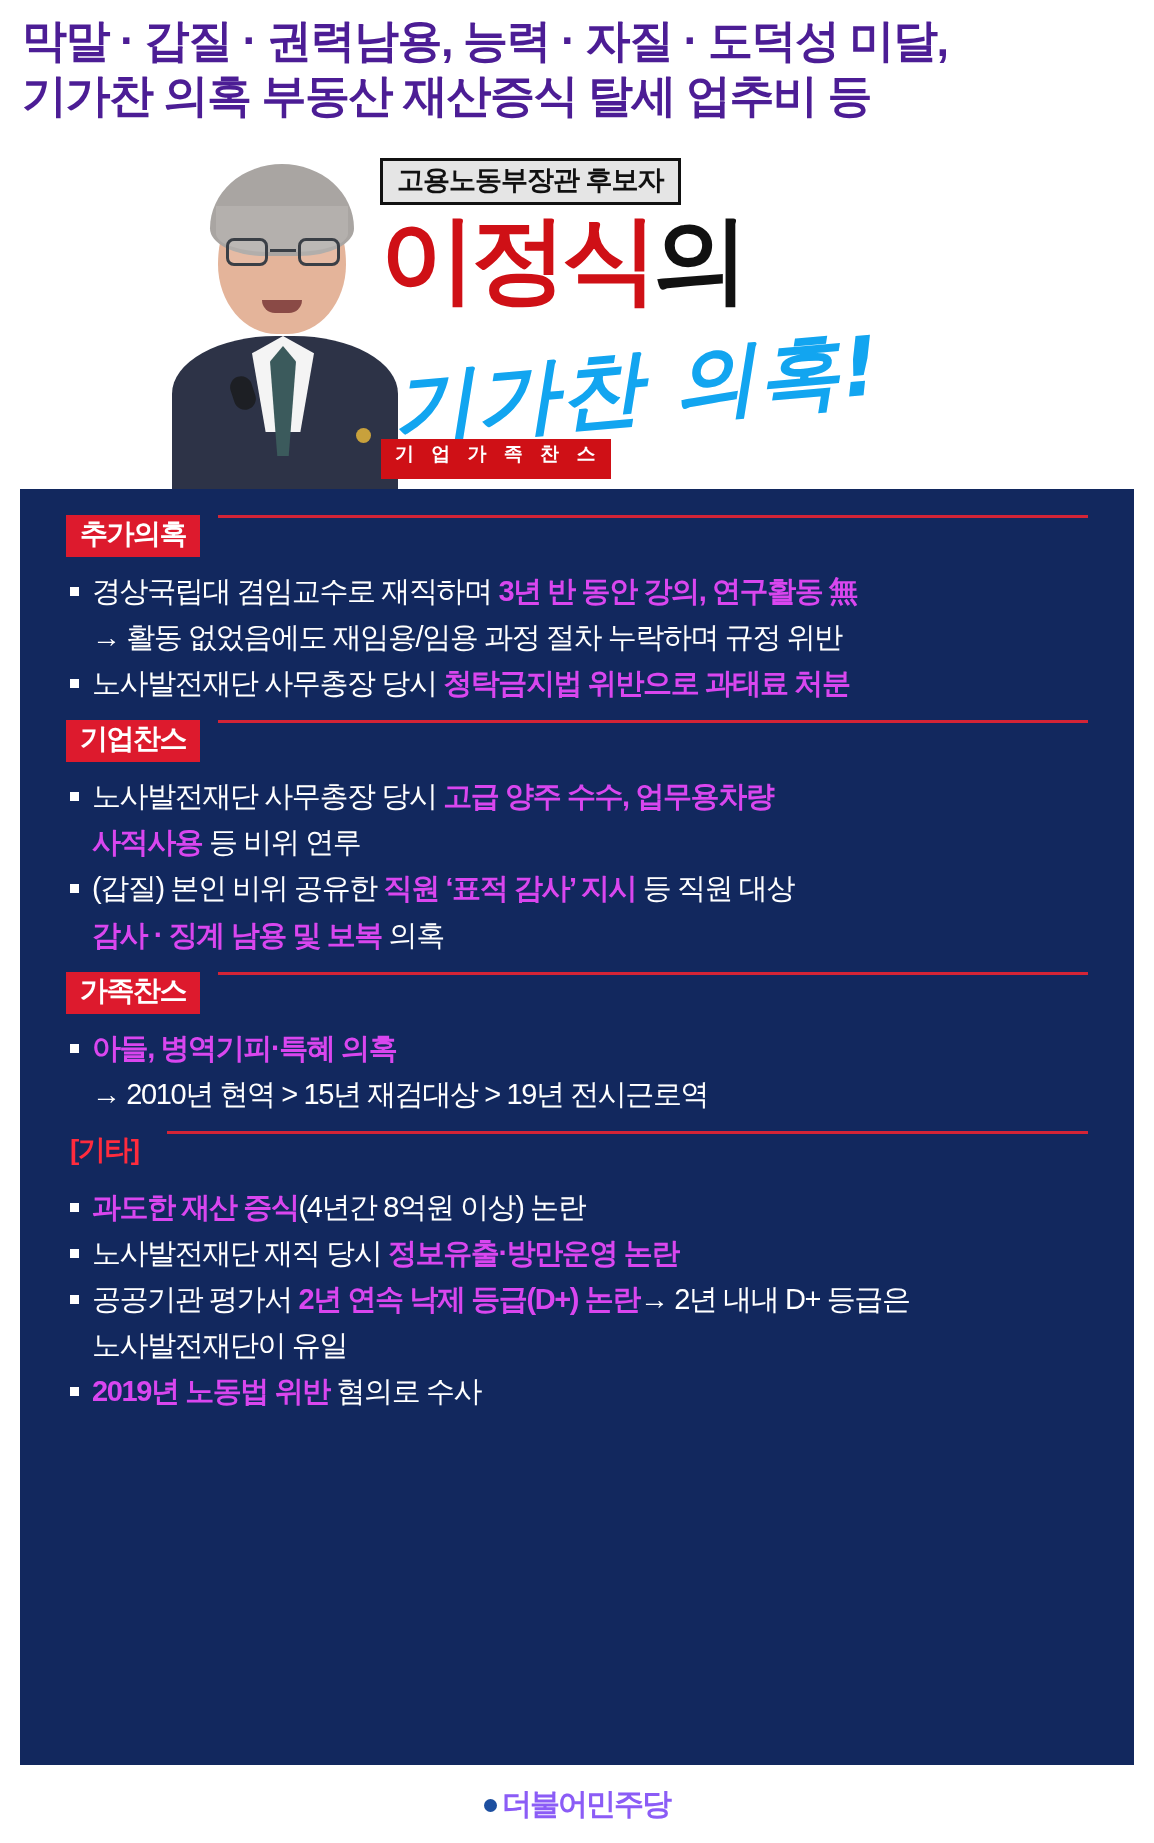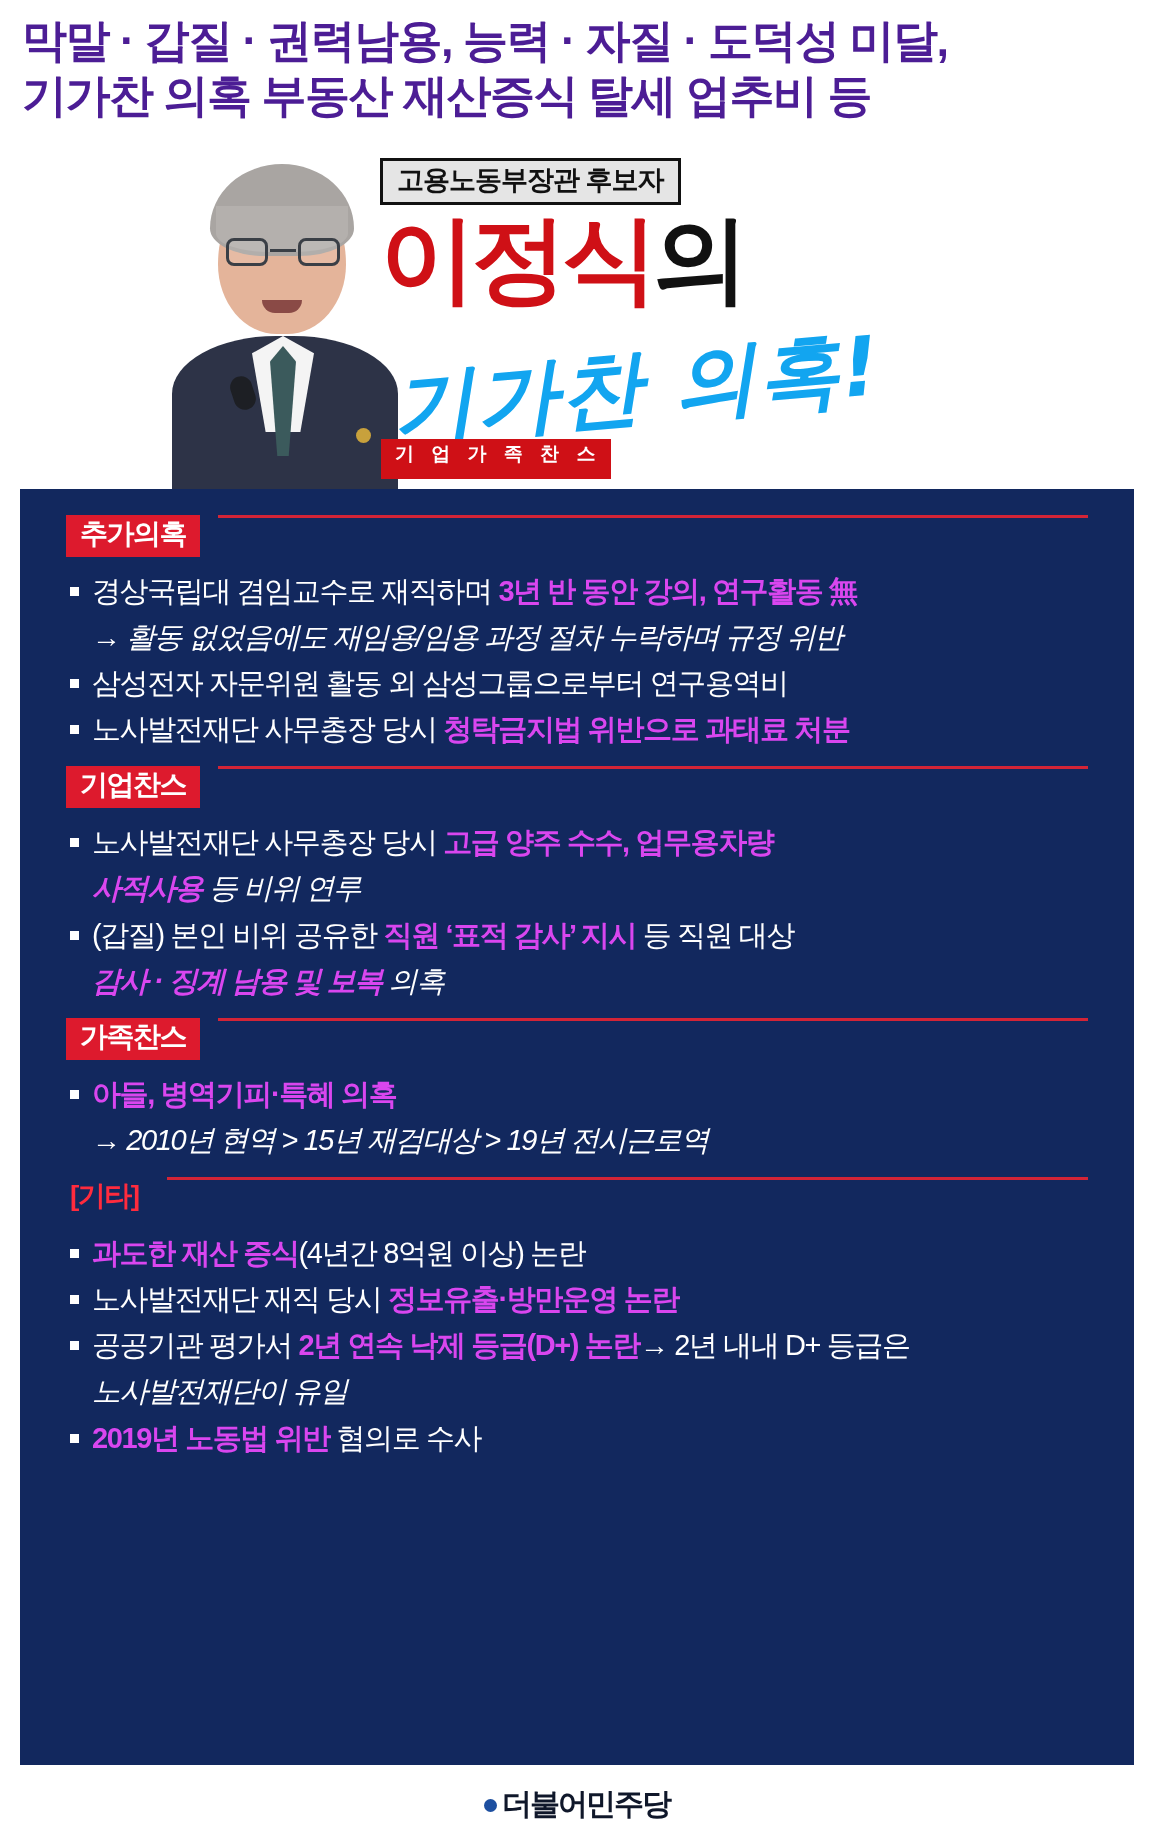--- a/index.html
+++ b/index.html
@@ -268,42 +268,42 @@
   }
   li.bullet:before {
     content: "";
     position: absolute;
     left: 4px;
     top: 16px;
     width: 9px;
     height: 9px;
     background: #ffffff;
   }
-  li.bullet.nomark { padding-left: 26px; font-style: italic; }
+  li.bullet.nomark { padding-left: 26px; }
   li.bullet.nomark:before { display: none; }
 
   .hl {
     color: #d946ef;
     font-weight: 800;
   }
 
   
   .footer {
     position: absolute;
     left: 0;
     top: 1765px;
     width: 1154px;
     height: 78px;
     background: #ffffff;
     display: flex;
     align-items: center;
     justify-content: center;
   }
   .party-logo {
-    color: #0f172a;
+    color: #8b5cf6;
     font-size: 30px;
     font-weight: 900;
     letter-spacing: -2px;
   }
   .party-logo .dot {
     display: inline-block;
     width: 13px; height: 13px;
     border-radius: 50%;
     background: #1d4fa0;
     margin-right: 5px;
@@ -353,21 +353,20 @@
 
   <div class="panel">
     <div class="panel-inner" id="sections-root">
         <div class="sec-head">
           <div class="sec-tag">추가의혹</div>
           <div class="sec-rule"></div>
         </div>
         <ul class="bullets">
           <li class="bullet"><span>경상국립대 겸임교수로 재직하며 </span><span class="hl">3년 반 동안 강의, 연구활동 無</span></li>
           <li class="bullet nomark"><span>→  활동 없었음에도 재임용/임용 과정 절차 누락하며 규정 위반</span></li>
-          <li class="bullet"><span>삼성전자 자문위원 활동 외 삼성그룹으로부터 연구용역비</span></li>
           <li class="bullet"><span>노사발전재단 사무총장 당시 </span><span class="hl">청탁금지법 위반으로 과태료 처분</span></li>
         </ul>
         <div class="sec-head">
           <div class="sec-tag">기업찬스</div>
           <div class="sec-rule"></div>
         </div>
         <ul class="bullets">
           <li class="bullet"><span>노사발전재단 사무총장 당시 </span><span class="hl">고급 양주 수수, 업무용차량</span></li>
           <li class="bullet nomark"><span class="hl">사적사용</span><span> 등 비위 연루</span></li>
           <li class="bullet"><span>(갑질) 본인 비위 공유한 </span><span class="hl">직원 ‘표적 감사’ 지시</span><span> 등 직원 대상</span></li>

